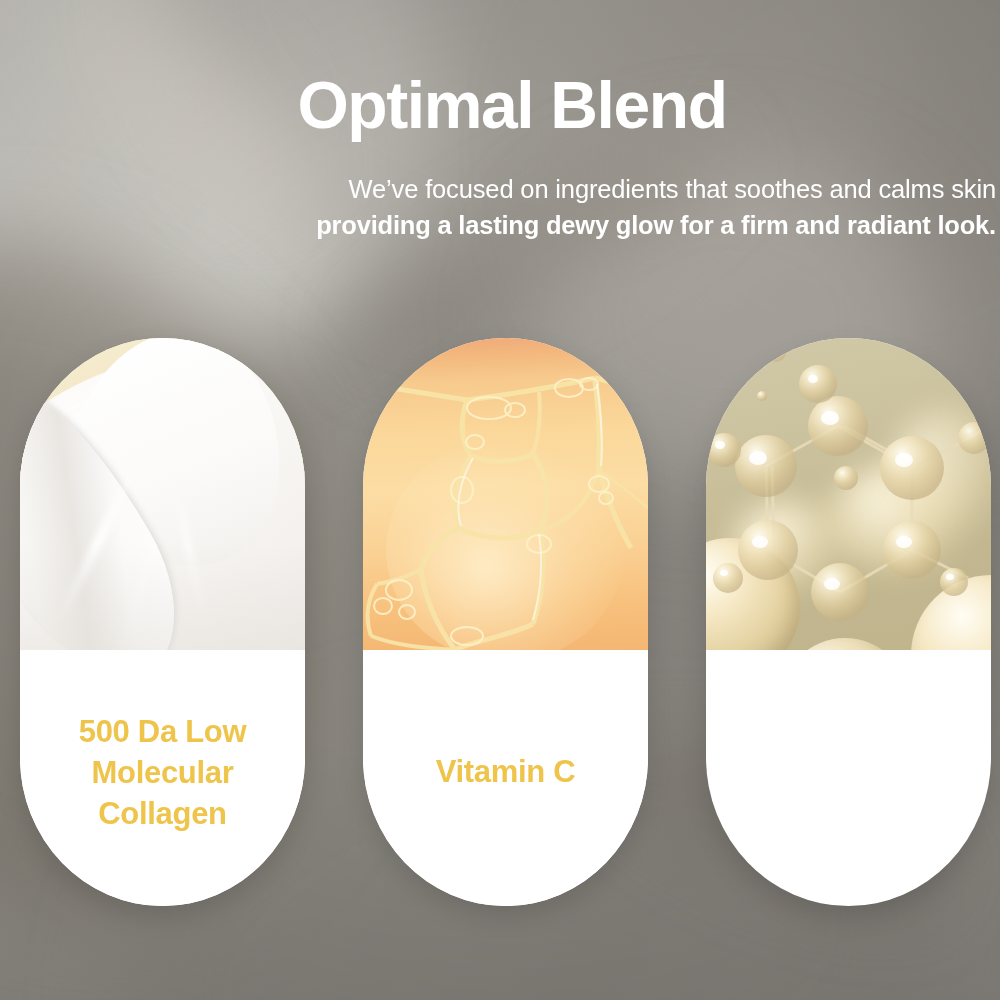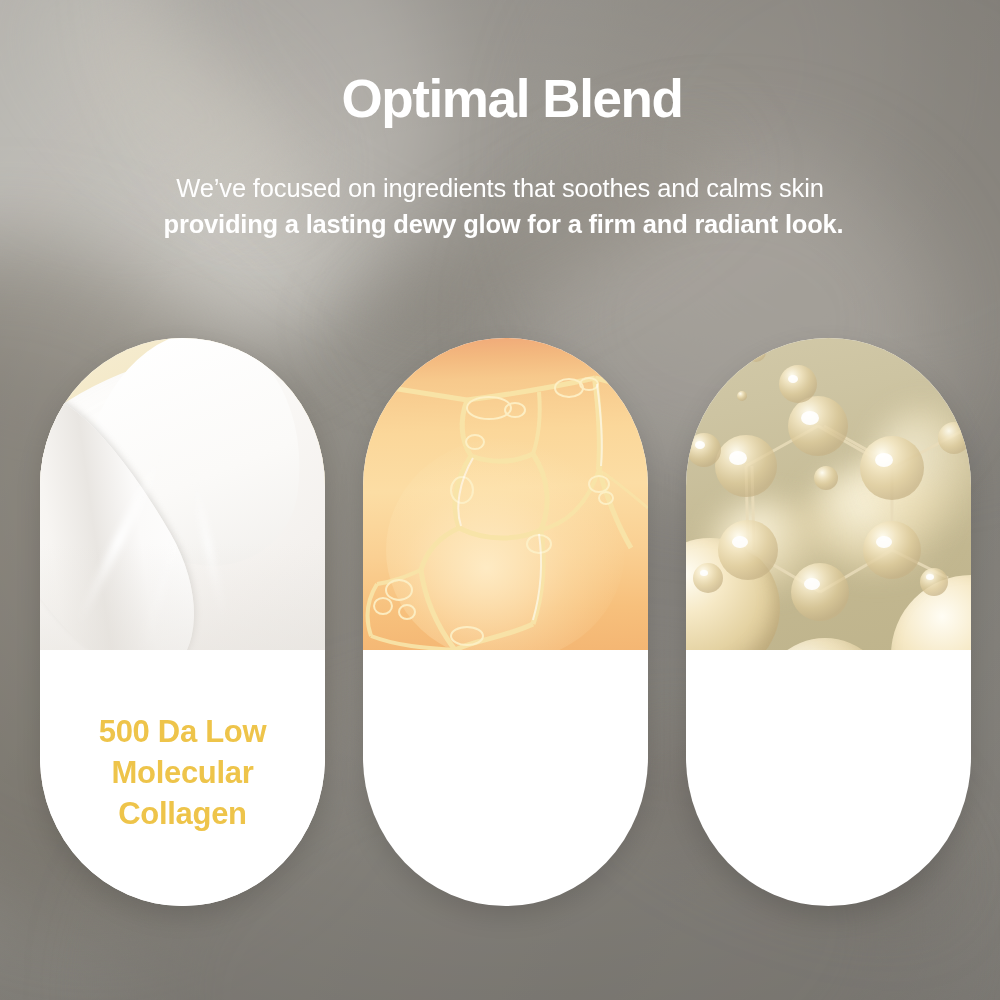--- a/index.html
+++ b/index.html
@@ -100,53 +100,54 @@
   
   .header {
     position: absolute;
     left: 0; right: 0; top: 0;
     text-align: center;
     z-index: 5;
   }
   .title {
     margin: 0;
     padding-top: 72px;
-    font-size: 53px;
+    font-size: 66px;
     line-height: 1.0;
     font-weight: 700;
     letter-spacing: -1.4px;
     color: #ffffff;
     padding-left: 24px;
   }
   .subtitle {
-    margin: 16px;
+    margin: 4px;
     padding-top: 29px;
     font-size: 25.5px;
     line-height: 1.42;
     color: #ffffff;
     font-weight: 400;
     letter-spacing: -0.15px;
+    text-align: right;
   }
   .subtitle .line2 {
     display: block;
     font-weight: 700;
     letter-spacing: -0.2px;
     padding-left: 7px;
   }
 
   
   .cards {
     position: absolute;
     left: 11px; right: 0;
     top: 338px;
     height: 570px;
     display: flex;
     justify-content: center;
     align-items: flex-start;
-    gap: 38px;
+    gap: 58px;
     z-index: 4;
   }
   .card {
     position: relative;
     width: 285px;
     height: 568px;
     border-radius: 144px / 150px;
     overflow: hidden;
     background: #ffffff;
     box-shadow: 0 10px 26px rgba(0,0,0,0.13);
@@ -382,20 +383,23 @@
             <ellipse cx="44" cy="274" rx="8" ry="7"></ellipse>
             <ellipse cx="104" cy="298" rx="16" ry="9"></ellipse>
           </g>
           <g fill="none" stroke="#ffffff" stroke-width="2" opacity="0.55">
             <path d="M234 46 C 238 76, 240 106, 238 128"></path>
             <path d="M110 120 C 96 144, 92 170, 98 188"></path>
             <path d="M176 196 C 180 224, 178 254, 170 282"></path>
           </g>
         </svg>
       </div>
+    </div>
+    <div class="caption-zone">
+      <p class="caption">Vitamin C</p>
     </div>
   </div>
 
   <div class="card c3">
     <div class="media">
       <div class="art-molecule">
         <div class="glow g1"></div>
         <div class="glow g2"></div>
         <div class="glow g3"></div>
         <div class="pearl p-bl"></div>

